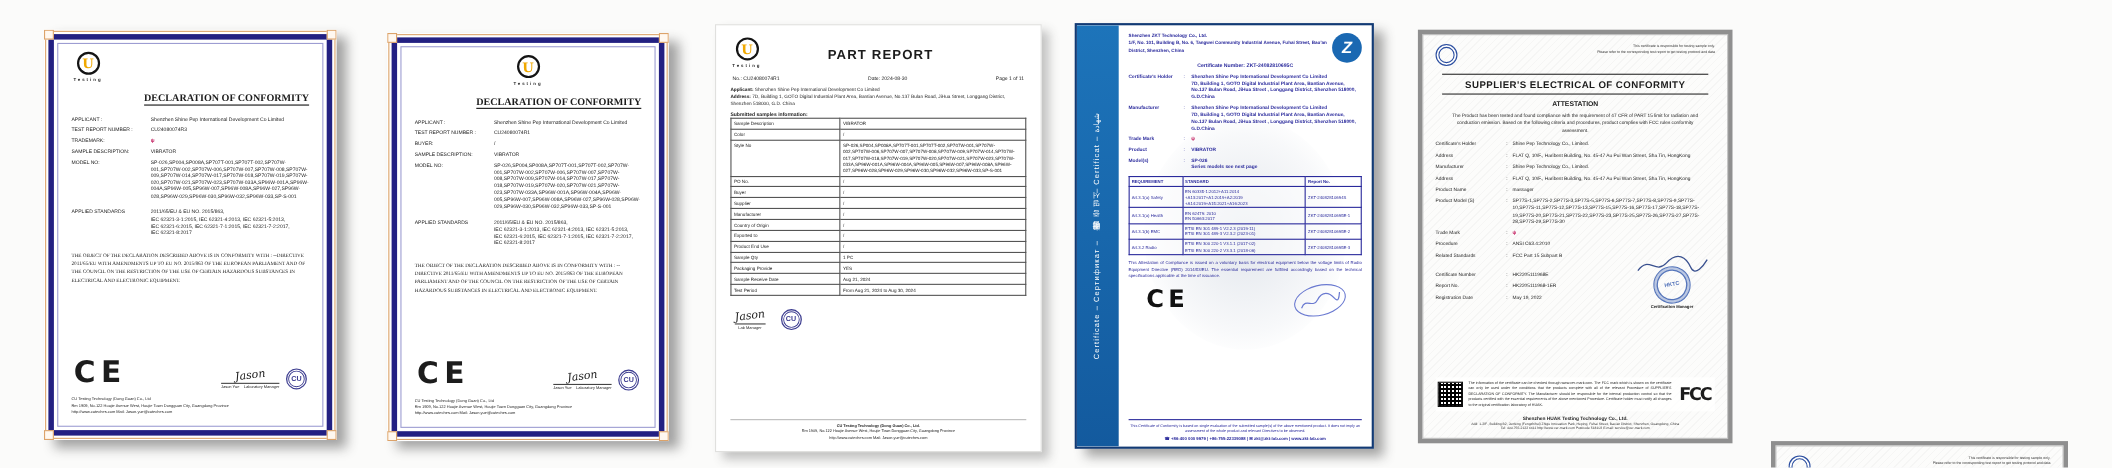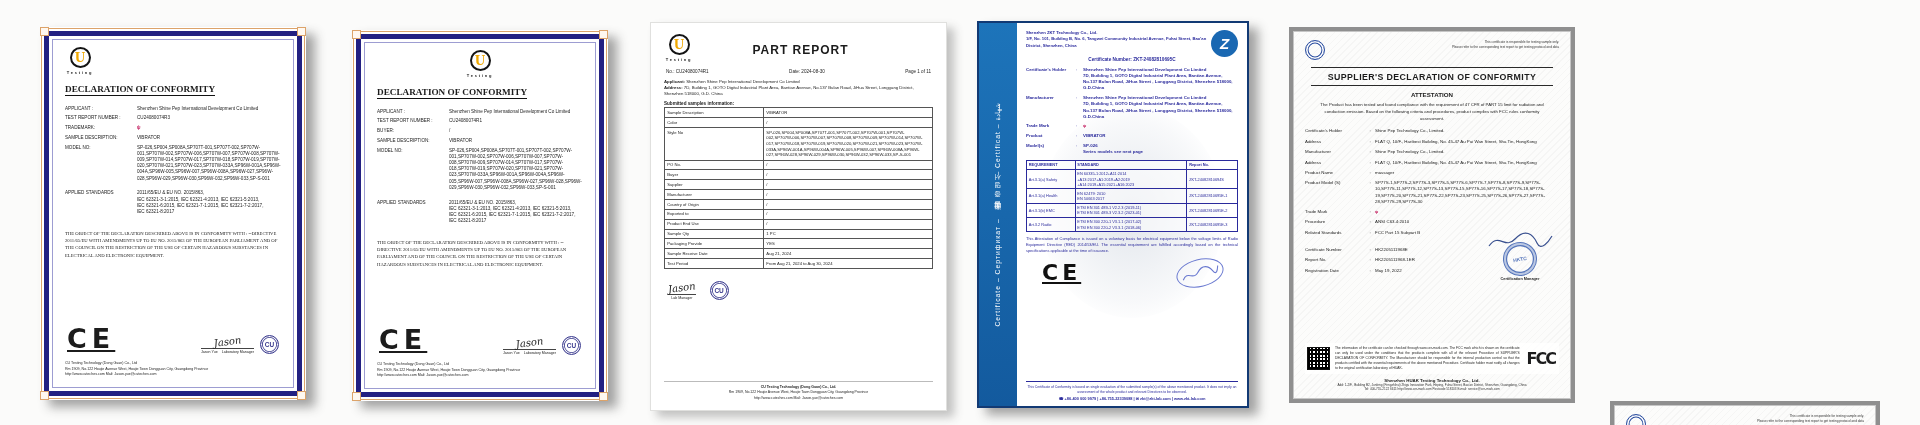--- a/index.html
+++ b/index.html
@@ -13,29 +13,29 @@
   .frame-orange { position:absolute; inset:1px; border:1px solid #dca36a; pointer-events:none; }
   .frame-navy { position:absolute; inset:4px; border:5px solid #232082; pointer-events:none; }
   .frame-thin { position:absolute; inset:12px; border:1px solid #9d9dd2; pointer-events:none; }
   .corner { position:absolute; width:9px; height:9px; border:1px solid #dca36a; background:#fff8f0; }
   .c-tl{top:0;left:0} .c-tr{top:0;right:0} .c-bl{bottom:0;left:0} .c-br{bottom:0;right:0}
   .cu-content { position:absolute; inset:14px; padding:6px 11px 8px; display:flex; flex-direction:column; overflow:hidden; }
   .cu-logo { width:30px; }
   .cu-logo.center { align-self:center; }
   .cu-circle { width:21px; height:21px; border-radius:50%; border:2.5px solid #141414; color:#f0a800; font-weight:bold; font-size:12px; font-family:"DejaVu Serif",serif; display:flex; align-items:center; justify-content:center; margin:0 auto; }
   .cu-caption { font-size:4px; font-weight:bold; letter-spacing:1.8px; text-align:center; margin-top:1.5px; }
-  .cu-title { text-align:left; font-family:"Liberation Serif",serif; font-weight:bold; font-size:9.2px; margin:9px 0 12px; }
+  .cu-title { text-align:right; font-family:"Liberation Serif",serif; font-weight:bold; font-size:9.2px; margin:9px 0 12px; }
   .cu-title span { border-bottom:1.4px solid #111; padding-bottom:1.5px; }
   .frow { display:flex; font-size:4.6px; line-height:1.35; margin-bottom:3.6px; }
   .flabel { width:72px; flex:none; }
   .fvalue { flex:1; white-space:pre-line; }
   .red { color:#c2185b; font-weight:bold; }
   .statement { font-family:"Liberation Serif",serif; font-size:4.7px; line-height:1.55; margin-top:11px; text-align:left; }
   .cu-bottom { display:flex; align-items:flex-end; margin-top:auto; padding:0 2px; }
-  .ce { font-family:"DejaVu Sans",sans-serif; font-weight:600; font-size:27px; letter-spacing:5px;text-decoration:underline; }
+  .ce { font-family:"DejaVu Sans",sans-serif; font-weight:600; font-size:27px; letter-spacing:5px; }
   .sig-block { margin-left:auto; text-align:center; margin-right:6px; }
   .sig { font-family:"DejaVu Serif",serif; font-style:italic; font-size:10px; transform:rotate(-7deg); color:#222; }
   .sig-cap { font-size:3.6px; border-top:.5px solid #444; padding-top:1px; margin-top:1px; white-space:pre; }
   .cu-seal { width:19px; height:19px; flex:none; border-radius:50%; border:1.4px solid #3b3b8f; box-shadow:inset 0 0 0 1px #fff, inset 0 0 0 1.8px #3b3b8f; color:#3b3b8f; font-size:6.5px; font-weight:bold; display:flex; align-items:center; justify-content:center; }
   .cu-footer { font-size:3.6px; line-height:1.55; margin-top:7px; color:#222; }
 
   
   .d3 { border:1px solid #e0e0de; padding:11px 13px 9px; display:flex; flex-direction:column; }
   .d3-head { display:flex; align-items:flex-start; }
   .d3-title { flex:1; text-align:center; font-weight:bold; font-size:12px; letter-spacing:1px; margin-top:9px; margin-right:26px; }
@@ -404,21 +404,21 @@
     <div class="d4-contact">☎ +86-400 000 9979    |    +86-755-22339088    |    ✉ zkt@zkt-lab.com    |    www.zkt-lab.com</div>
   </div>
 </section>
 
 <section class="doc gdoc d5 sh2" style="left:1289px; top:27px; width:286px; height:376px;">
   <div class="g-top">
     <div class="blue-seal"></div>
     <div class="g-disc" style="white-space:pre-line">This certificate is responsible for testing sample only.
 Please refer to the corresponding test report to get testing protocol and data</div>
   </div>
-  <div class="g-title">SUPPLIER'S DECLARATION OF CONFORMITY</div>
+  <div class="g-title">SUPPLIER'S ELECTRICAL OF CONFORMITY</div>
   <div class="g-attn">ATTESTATION</div>
   <p class="g-para">The Product has been tested and found compliance with the requirement of 47 CFR of PART 15 limit for radiation and conduction emission. Based on the following criteria and procedures, product complies with FCC rules conformity assessment.</p>
   <div class="grow">
       <span class="glab">Certificate's Holder</span>
       <span class="gcol">:</span>
       <span class="gval">Shine Pep Technology Co., Limited.</span>
     </div>
   <div class="grow">
       <span class="glab">Address</span>
       <span class="gcol">:</span>

